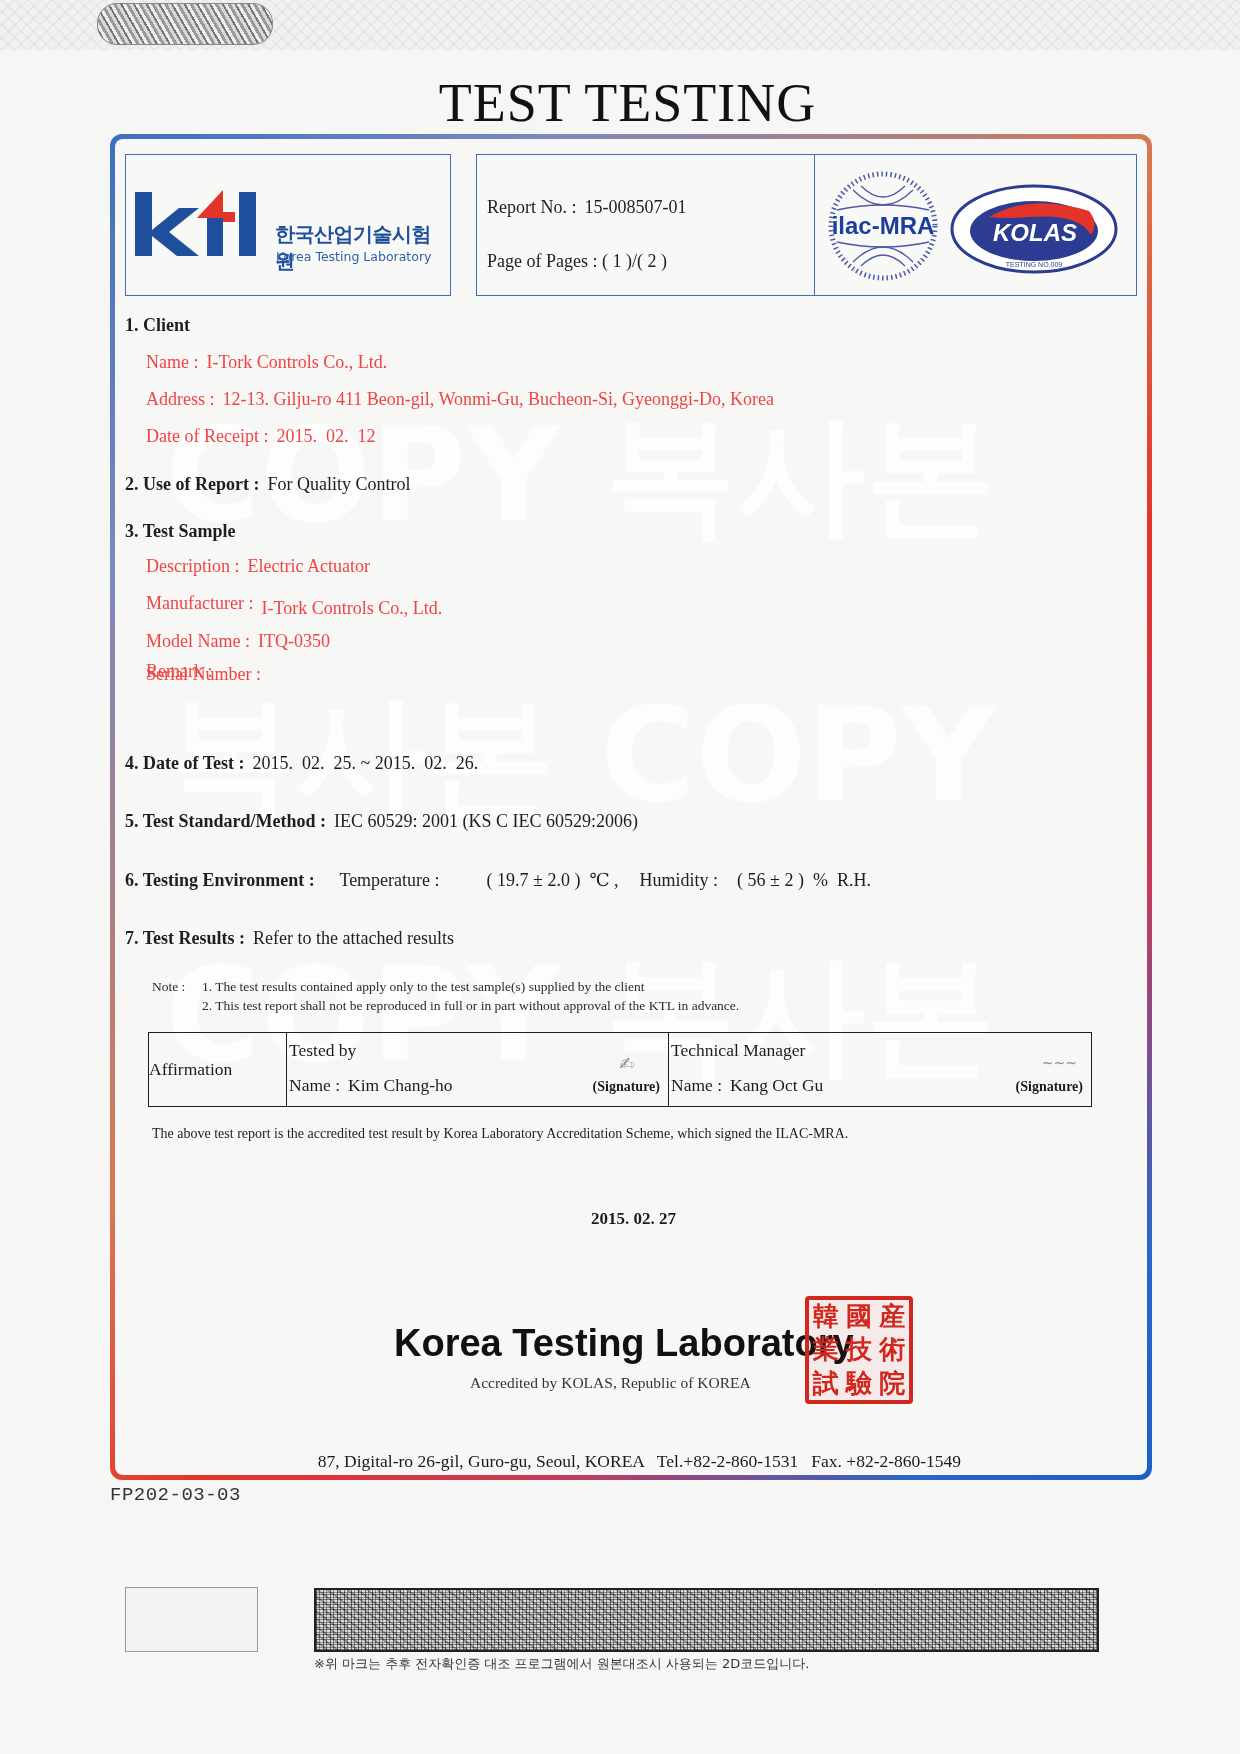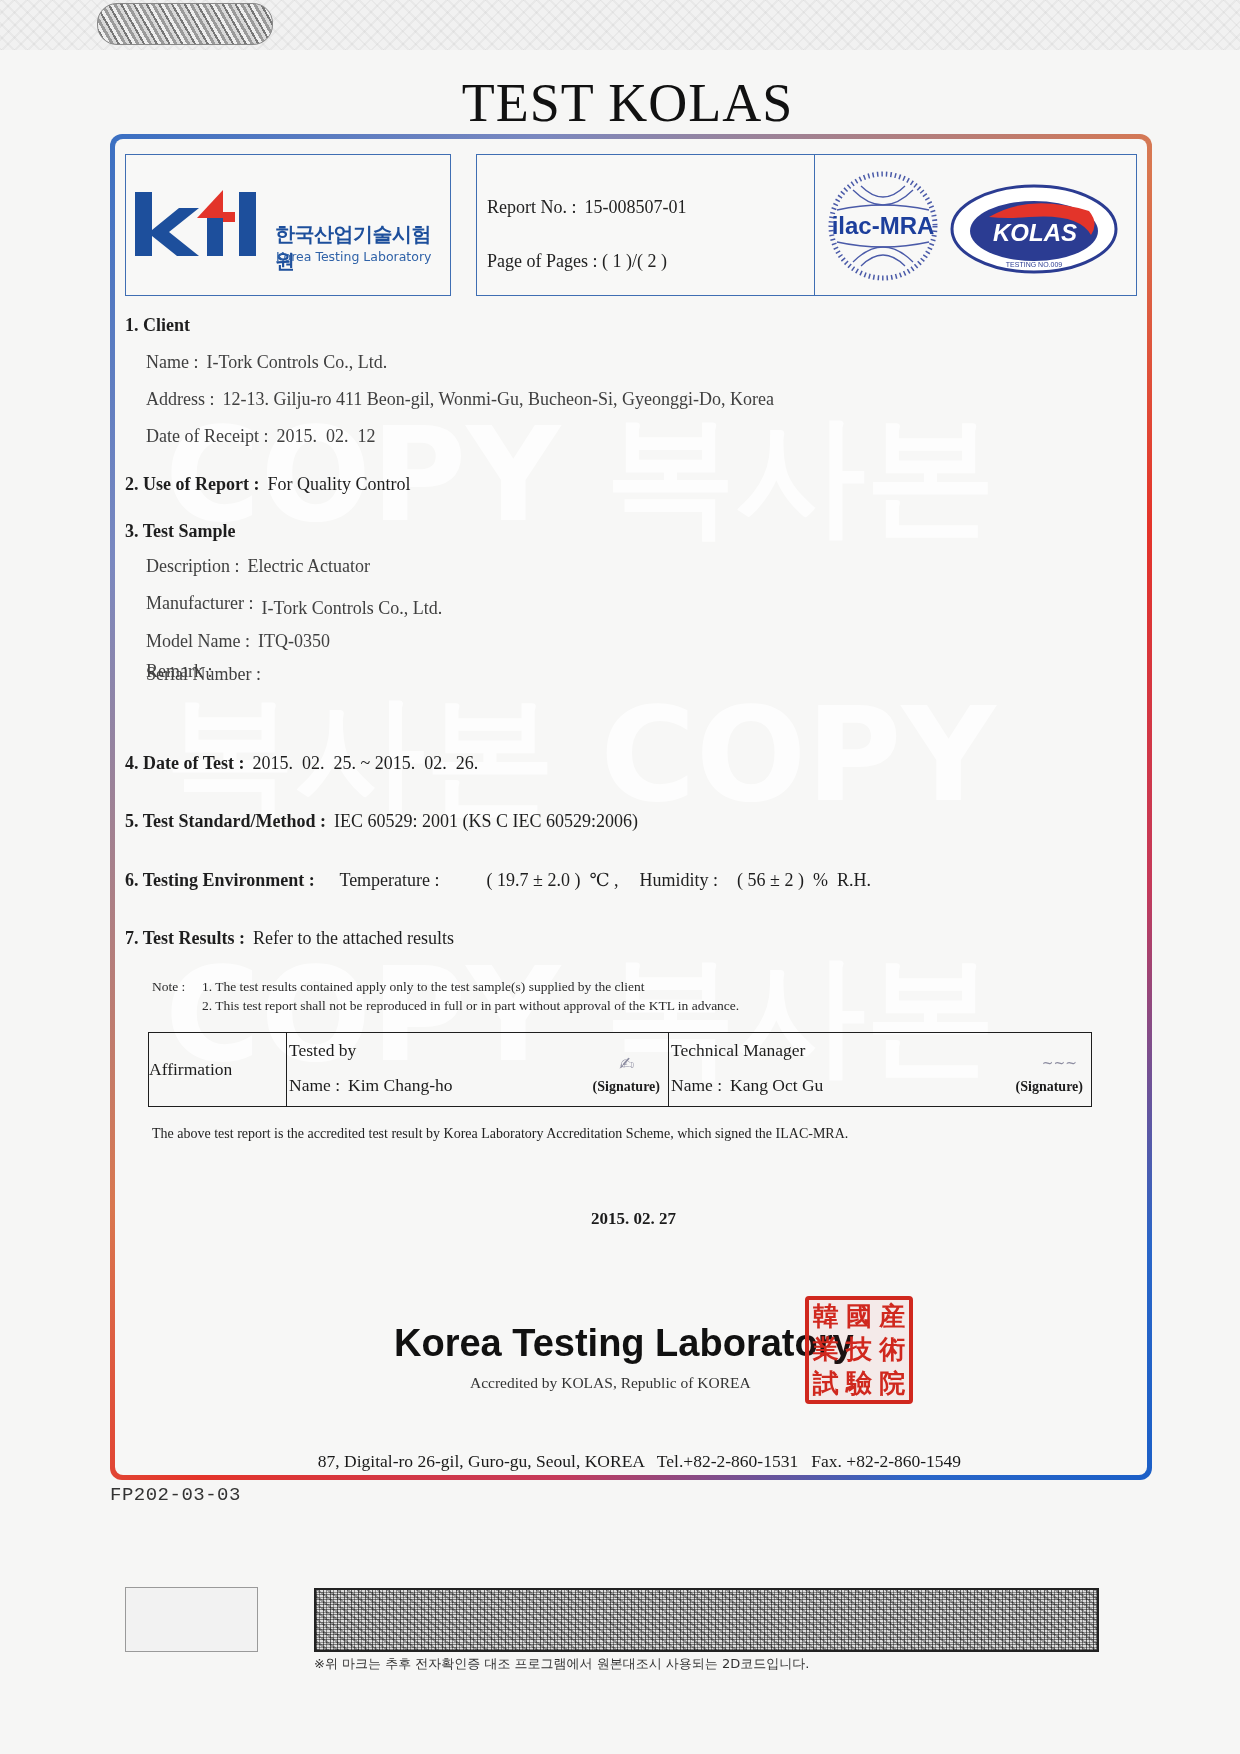--- a/index.html
+++ b/index.html
@@ -52,21 +52,21 @@
   .report-line { position: absolute; left: 10px; font-size: 18px; color: #222; }
   .report-line.l1 { top: 42px; }
   .report-line.l2 { top: 96px; }
 
   .ilac { position: absolute; left: 8px; top: 15px; width: 120px; height: 112px; }
   .kolas { position: absolute; left: 134px; top: 28px; width: 170px; height: 92px; }
 
   
   .sec { position: absolute; left: 10px; font-size: 18px; color: #1e1e1e; white-space: nowrap; }
   .sec b { font-weight: bold; }
-  .sub { position: absolute; left: 31px; font-size: 18px; color: #404040; white-space: nowrap; }
+  .sub { position: absolute; left: 31px; font-size: 18px; color: #ef4444; white-space: nowrap; }
   .sep { display: inline-block; width: 8px; }
 
   .note { position: absolute; left: 37px; font-size: 13.5px; color: #2a2a2a; white-space: nowrap; }
 
   .aff-table {
     position: absolute; left: 33px; top: 893px; width: 944px; height: 75px;
     border-collapse: collapse; font-size: 17.5px;
   }
   .aff-table td { border: 1.5px solid #1e1e1e; vertical-align: top; position: relative; }
   .aff-label { width: 138px; text-align: left; vertical-align: middle !important; }
@@ -106,21 +106,21 @@
 
   
   .wm { position: absolute; font-family: "DejaVu Sans", sans-serif; font-weight: bold; color: rgba(255,255,255,0.75); white-space: nowrap; pointer-events: none; }
 </style>
 </head>
 <body>
 
 <div class="guilloche"></div>
 <div class="hologram"></div>
 
-<div class="title">TEST KOLAS</div>
+<div class="title">TEST TESTING</div>
 
 <div class="frame">
   <div class="frame-inner">
 
     <div class="wm" style="left:50px; top:250px; font-size:130px;">COPY 복사본</div>
     <div class="wm" style="left:50px; top:530px; font-size:130px;">복사본 COPY</div>
     <div class="wm" style="left:50px; top:790px; font-size:130px;">COPY 복사본</div>
 
     <div class="hbox logo">
       <svg class="ktl-mark" viewBox="0 0 125 68">

